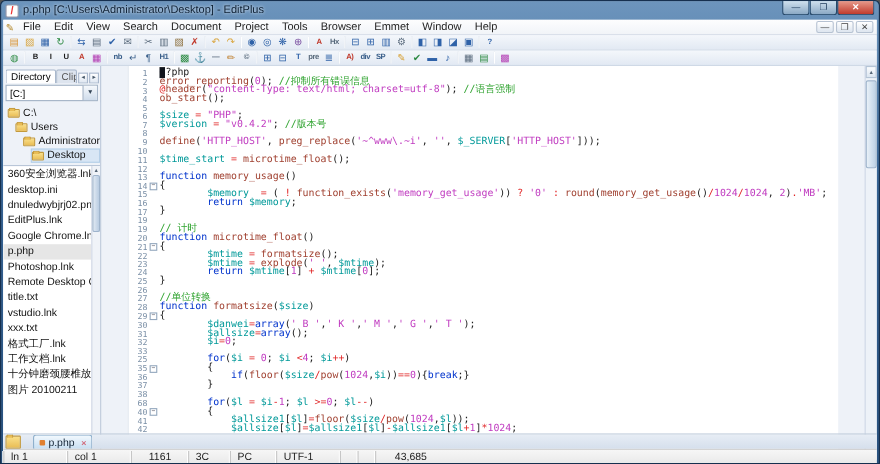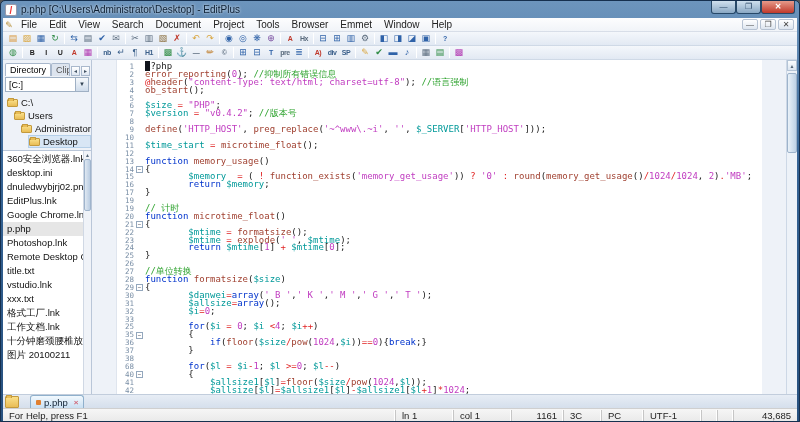--- a/index.html
+++ b/index.html
@@ -79,21 +79,21 @@
   
   #tabbar { position:absolute; left:0; right:0; top:376px; height:14px; background:linear-gradient(#e7edf5,#d5dfec); border-top:1px solid #c2cddc; display:flex; align-items:flex-end; }
   #tabbar .grip { width:14px; height:12px; margin-left:2px; position:relative; }
   .doc-tab { height:13px; display:flex; align-items:center; padding:0 5px; border:1px solid #8fb0cc; border-bottom:none; border-radius:3px 3px 0 0; background:linear-gradient(#f2f9fe,#c8dff2); font-size:9.5px; color:#123; margin-left:8px; }
   .doc-tab .dot { width:5px; height:5px; background:#e08030; border-radius:1px; margin-right:3px; }
   .doc-tab .x { color:#d06a7a; font-size:8px; margin-left:6px; font-weight:bold; }
   
   #statusbar { position:absolute; left:0; right:0; top:390px; height:14px; background:linear-gradient(#f6f6f6,#e9e9e9); border-top:1px solid #cfcfcf; display:flex; align-items:center; font-size:9.5px; color:#222; }
   .st { padding:0 6px; border-left:1px solid #c6c6c6; box-shadow:-1px 0 0 #fff; height:11px; line-height:11px; white-space:nowrap; }
   .st.first { border-left:none; box-shadow:none; flex:1; }
-  .st.num { text-align:right; }
+  .st.num { text-align:center; }
 </style>
 </head>
 <body>
 
 <div id="win">
   <div class="titlebar">
     <div class="appicon">/</div>
     <div class="title">p.php [C:\Users\Administrator\Desktop] - EditPlus</div>
   </div>
   <div class="winbtns">
@@ -498,21 +498,20 @@
     <div id="tabbar">
       <span class="grip folder"></span>
       <span class="doc-tab">
         <span class="dot"></span>
         <span>p.php</span>
         <span class="x">×</span>
       </span>
     </div>
 
     <div id="statusbar">
-      <span class="st first">For Help, press F1</span>
       <span class="st" style="width:58px">ln 1</span>
       <span class="st" style="width:58px">col 1</span>
       <span class="st num" style="width:52px">1161</span>
       <span class="st" style="width:38px">3C</span>
       <span class="st" style="width:42px">PC</span>
       <span class="st" style="width:58px">UTF-1</span>
       <span class="st" style="width:16px"></span>
       <span class="st" style="width:16px"></span>
       <span class="st num" style="width:64px">43,685</span>
     </div>

